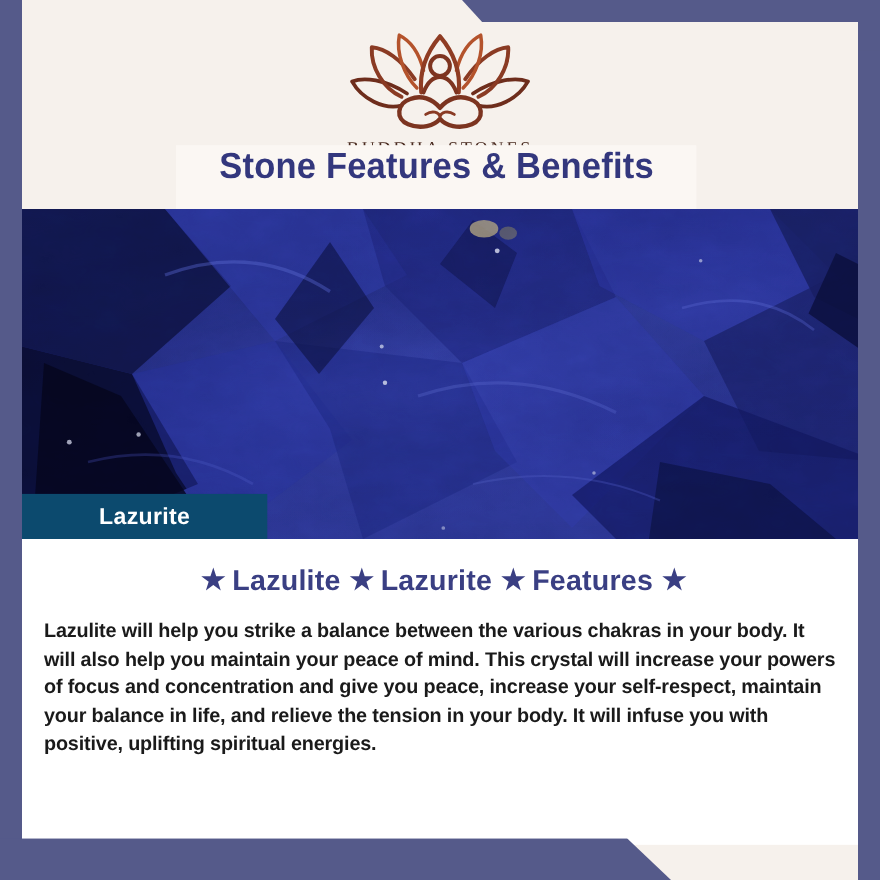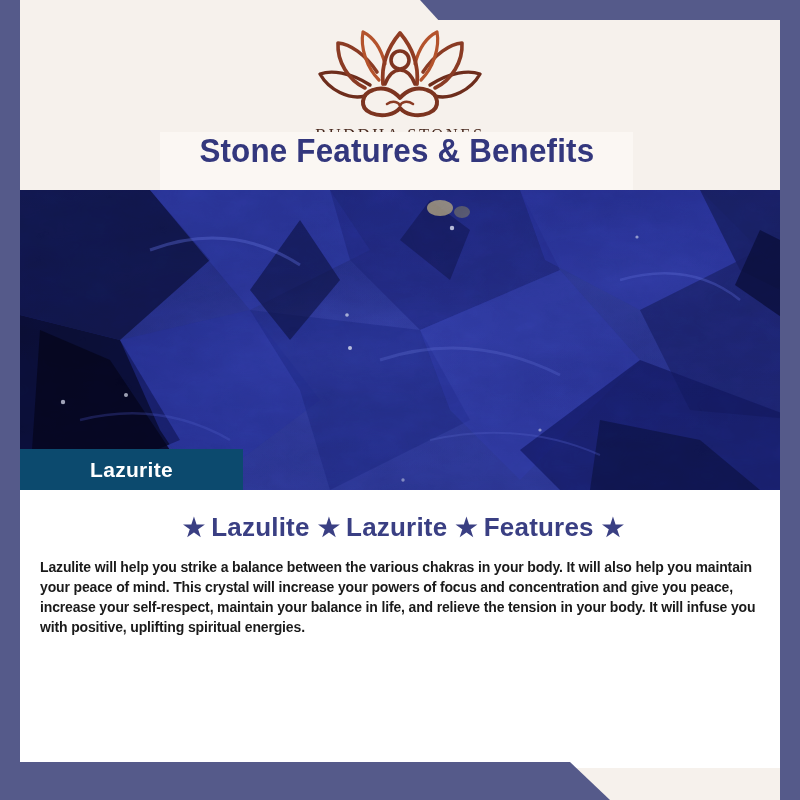--- a/index.html
+++ b/index.html
@@ -165,21 +165,21 @@
     font-size: 25px;
     line-height: 1;
     color: #3a3f83;
     margin: 0 6px 0 8px;
   }
   .benefit-star.tight { margin-right: 1px; }
   .benefit-label { letter-spacing: 0.2px; }
 
   .body-copy {
     font-family: "Liberation Sans Narrow", "Liberation Sans", sans-serif;
-    font-size: 14px;
+    font-size: 18px;
     font-weight: bold;
     line-height: 1.43;
     color: #1a1a1a;
     text-align: left;
     padding: 0 6px;
     letter-spacing: -0.15px;
   }
 </style>
 </head>
 <body>

